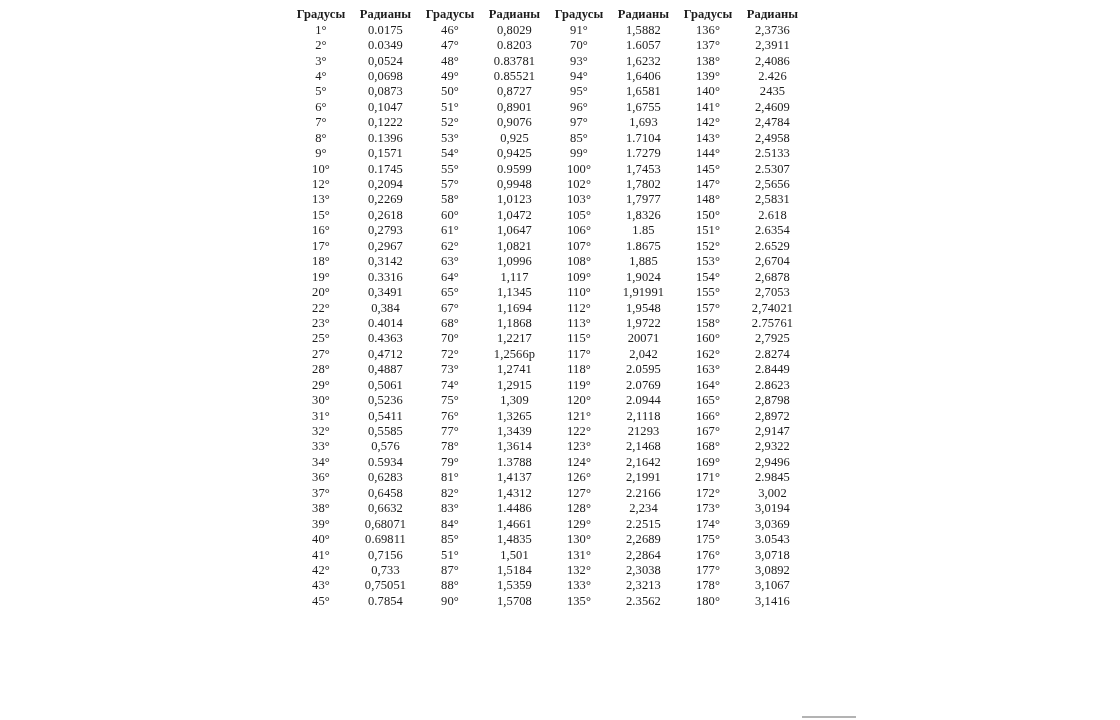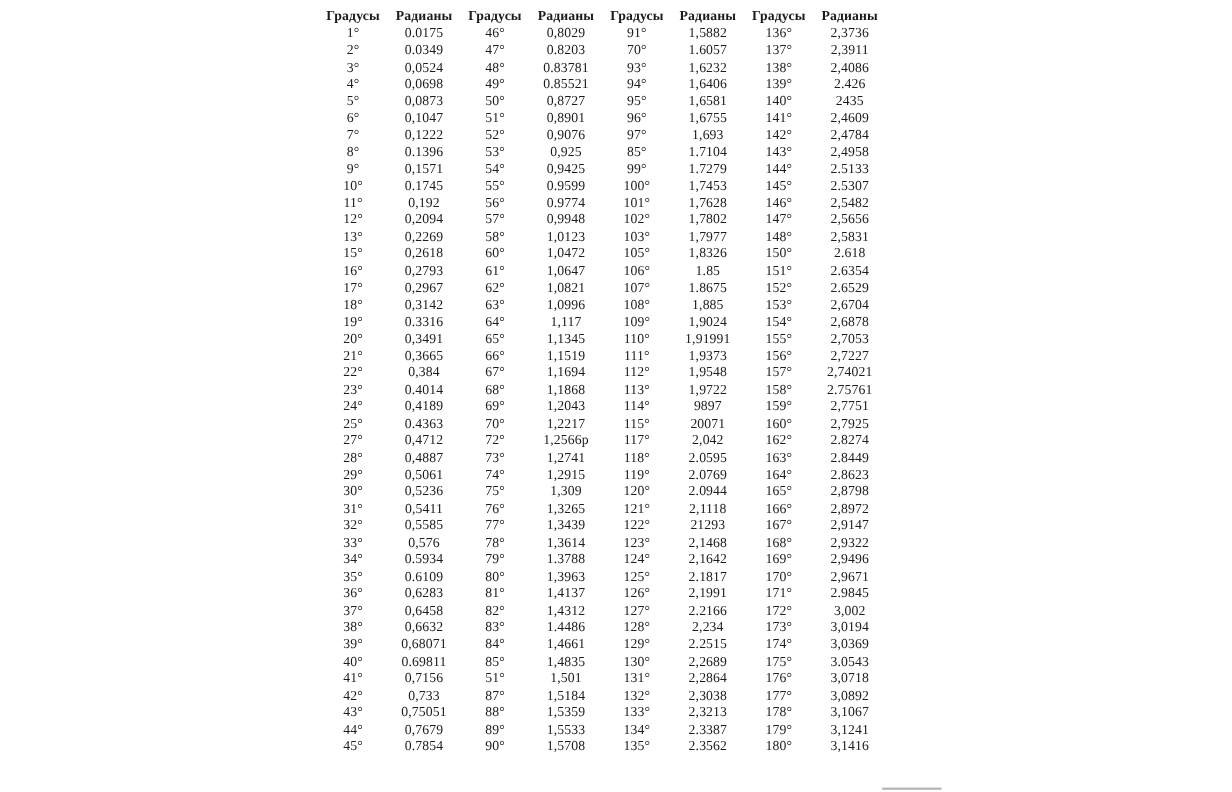--- a/index.html
+++ b/index.html
@@ -172,30 +172,20 @@
           <td>10°</td>
           <td>0.1745</td>
           <td>55°</td>
           <td>0.9599</td>
           <td>100°</td>
           <td>1,7453</td>
           <td>145°</td>
           <td>2.5307</td>
         </tr>
         <tr>
-          <td>11°</td>
-          <td>0,192</td>
-          <td>56°</td>
-          <td>0.9774</td>
-          <td>101°</td>
-          <td>1,7628</td>
-          <td>146°</td>
-          <td>2,5482</td>
-        </tr>
-        <tr>
           <td>12°</td>
           <td>0,2094</td>
           <td>57°</td>
           <td>0,9948</td>
           <td>102°</td>
           <td>1,7802</td>
           <td>147°</td>
           <td>2,5656</td>
         </tr>
         <tr>
@@ -262,60 +252,40 @@
           <td>20°</td>
           <td>0,3491</td>
           <td>65°</td>
           <td>1,1345</td>
           <td>110°</td>
           <td>1,91991</td>
           <td>155°</td>
           <td>2,7053</td>
         </tr>
         <tr>
-          <td>21°</td>
-          <td>0,3665</td>
-          <td>66°</td>
-          <td>1,1519</td>
-          <td>111°</td>
-          <td>1,9373</td>
-          <td>156°</td>
-          <td>2,7227</td>
-        </tr>
-        <tr>
           <td>22°</td>
           <td>0,384</td>
           <td>67°</td>
           <td>1,1694</td>
           <td>112°</td>
           <td>1,9548</td>
           <td>157°</td>
           <td>2,74021</td>
         </tr>
         <tr>
           <td>23°</td>
           <td>0.4014</td>
           <td>68°</td>
           <td>1,1868</td>
           <td>113°</td>
           <td>1,9722</td>
           <td>158°</td>
           <td>2.75761</td>
         </tr>
         <tr>
-          <td>24°</td>
-          <td>0,4189</td>
-          <td>69°</td>
-          <td>1,2043</td>
-          <td>114°</td>
-          <td>9897</td>
-          <td>159°</td>
-          <td>2,7751</td>
-        </tr>
-        <tr>
           <td>25°</td>
           <td>0.4363</td>
           <td>70°</td>
           <td>1,2217</td>
           <td>115°</td>
           <td>20071</td>
           <td>160°</td>
           <td>2,7925</td>
         </tr>
         <tr>
@@ -392,30 +362,20 @@
           <td>34°</td>
           <td>0.5934</td>
           <td>79°</td>
           <td>1.3788</td>
           <td>124°</td>
           <td>2,1642</td>
           <td>169°</td>
           <td>2,9496</td>
         </tr>
         <tr>
-          <td>35°</td>
-          <td>0.6109</td>
-          <td>80°</td>
-          <td>1,3963</td>
-          <td>125°</td>
-          <td>2.1817</td>
-          <td>170°</td>
-          <td>2,9671</td>
-        </tr>
-        <tr>
           <td>36°</td>
           <td>0,6283</td>
           <td>81°</td>
           <td>1,4137</td>
           <td>126°</td>
           <td>2,1991</td>
           <td>171°</td>
           <td>2.9845</td>
         </tr>
         <tr>
@@ -482,30 +442,20 @@
           <td>43°</td>
           <td>0,75051</td>
           <td>88°</td>
           <td>1,5359</td>
           <td>133°</td>
           <td>2,3213</td>
           <td>178°</td>
           <td>3,1067</td>
         </tr>
         <tr>
-          <td>44°</td>
-          <td>0,7679</td>
-          <td>89°</td>
-          <td>1,5533</td>
-          <td>134°</td>
-          <td>2.3387</td>
-          <td>179°</td>
-          <td>3,1241</td>
-        </tr>
-        <tr>
           <td>45°</td>
           <td>0.7854</td>
           <td>90°</td>
           <td>1,5708</td>
           <td>135°</td>
           <td>2.3562</td>
           <td>180°</td>
           <td>3,1416</td>
         </tr>
       </tbody>

